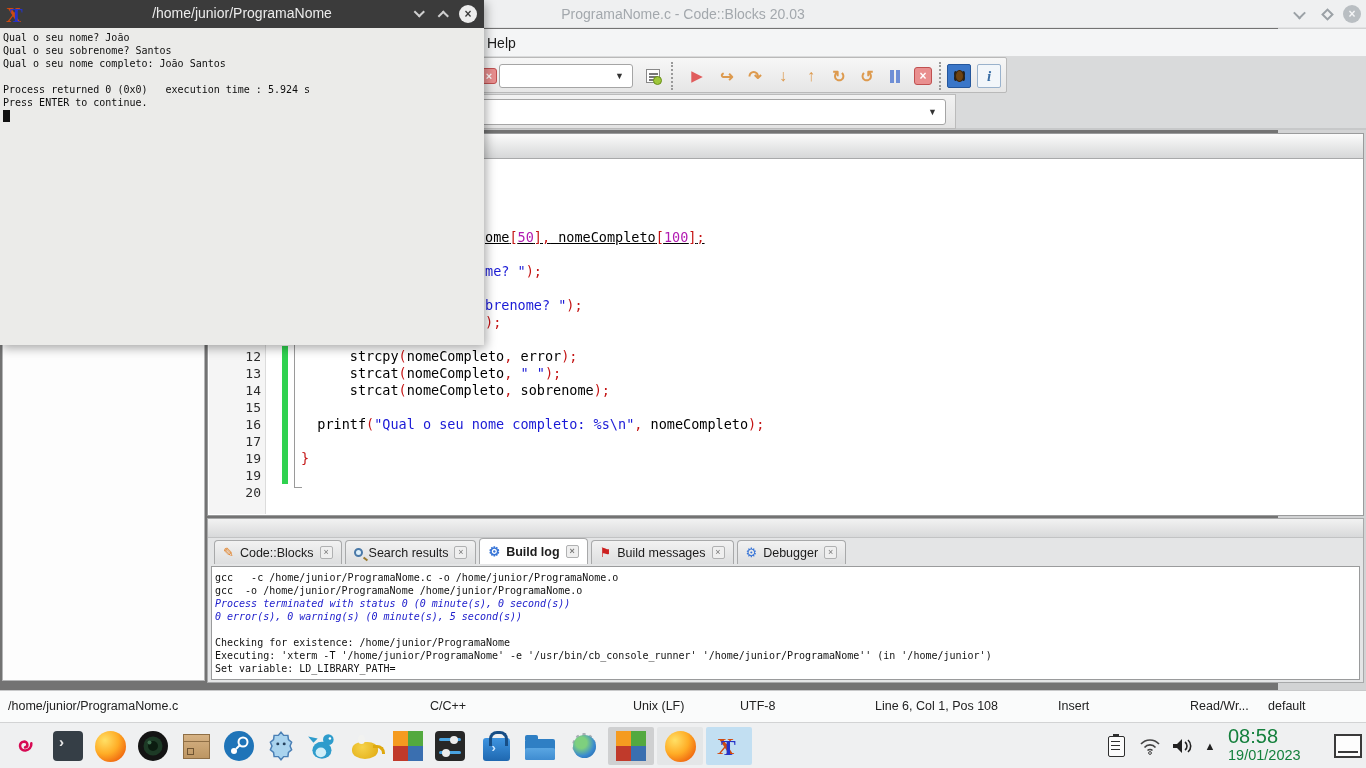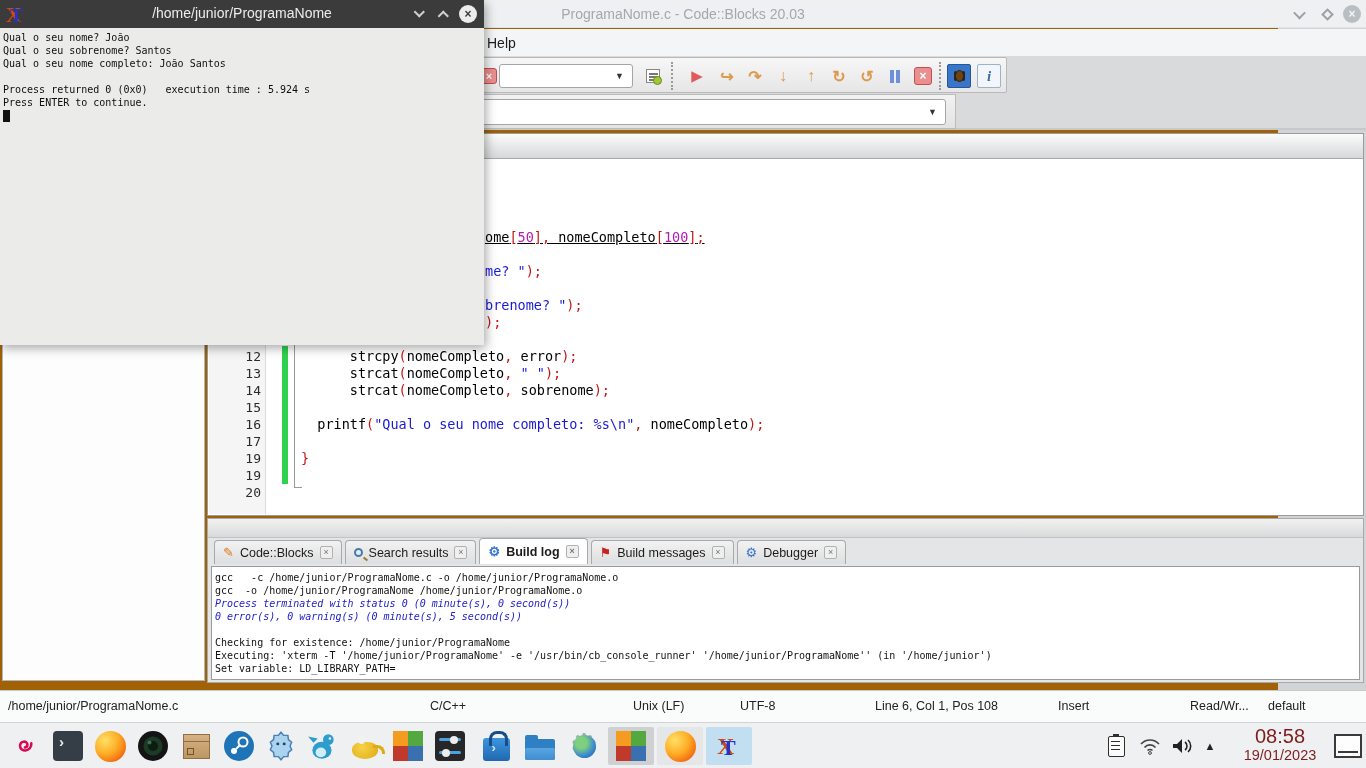--- a/index.html
+++ b/index.html
@@ -1,20 +1,20 @@
 <!DOCTYPE html>
 <html><head>
 <meta charset="utf-8">
 <style>
   * { margin:0; padding:0; box-sizing:border-box; }
   html,body { width:1366px; height:768px; overflow:hidden;
     font-family:"Liberation Sans", sans-serif; background:#d2d3d4; }
 
   
-  #cb-window { position:absolute; left:0; top:0; width:1278px; height:722px; background:#a16207; }
+  #cb-window { position:absolute; left:0; top:0; width:1278px; height:722px; background:#737373; }
   #cb-titlebar { position:absolute; left:0; top:0; width:1366px; height:28px; background:#eff0f1; border-bottom:1px solid #e2e3e4; }
   #cb-title { position:absolute; left:0; top:6px; width:1366px; text-align:center; font-size:14px; color:#a3a8ad; }
   .winctl { position:absolute; top:5px; width:18px; height:18px; display:flex; align-items:center; justify-content:center; cursor:default; }
   .chev { width:9px; height:9px; border-left:2px solid #9ba1a6; border-bottom:2px solid #9ba1a6; transform:rotate(-45deg) translate(1px,-1px); }
   .diam { width:9px; height:9px; border:2px solid #9ba1a6; transform:rotate(45deg); }
   .closecirc { width:18px; height:18px; border-radius:50%; background:#b9bec2; color:#f4f5f6; font-size:12px; line-height:18px; text-align:center; font-weight:bold; }
 
   #cb-menubar { position:absolute; left:0; top:29px; width:1366px; height:28px; background:#f4f5f6; border-bottom:1px solid #dadbdc; }
   .menu-item { position:absolute; top:6px; font-size:14px; color:#1c1c1c; padding:0 4px; }
 
@@ -107,21 +107,21 @@
   #term-cursor { width:7px; height:12px; background:#111; margin-top:1px; }
 
   
   #taskbar { position:absolute; left:0; top:722px; width:1366px; height:46px; background:#eff0f1; border-top:1px solid #d2d3d4; z-index:30; }
   .tb-item { position:absolute; top:4px; width:40px; height:38px; display:flex; align-items:center; justify-content:center; }
   .taskbtn { border-radius:2px; }
   .taskbtn.plain { background:#cfd0d1; }
   .taskbtn.lite { background:#e4e6e7; }
   .taskbtn.active { background:#c2dff2; }
   .tray-ic { position:absolute; top:12px; width:24px; height:22px; display:flex; align-items:center; justify-content:center; }
-  #clock { position:absolute; left:1228px; top:3px; width:104px; text-align:center; color:#7f1d1d; }
+  #clock { position:absolute; left:1228px; top:3px; width:104px; text-align:left; color:#15803d; }
   #clock-time { font-size:20px; line-height:21px; }
   #clock-date { font-size:14.5px; line-height:16px; }
   #show-desktop { position:absolute; left:1334px; top:11px; width:28px; height:24px; border:2px solid #3a3a3a; background:#fdfdfd; }
   #show-desktop::after { content:""; position:absolute; left:2px; right:2px; bottom:3px; height:2px; background:#3a3a3a; }
 
   
   .ic-terminal { width:30px; height:30px; background:#353e46; border-radius:4px; color:#e8e8e8; font-size:15px; font-weight:bold; padding:2px 0 0 6px; }
   .ic-firefox { width:31px; height:31px; border-radius:50%; background:radial-gradient(circle at 32% 30%, #ffe066, #ffad26 45%, #f0670f 80%, #d84a0a); }
   .ic-box { width:27px; height:25px; background:linear-gradient(#d6b284,#bd9663); border:1px solid #8f6f46; position:relative; }
   .ic-box::before { content:""; position:absolute; left:0; top:6px; width:100%; height:1px; background:#8f6f46; }

